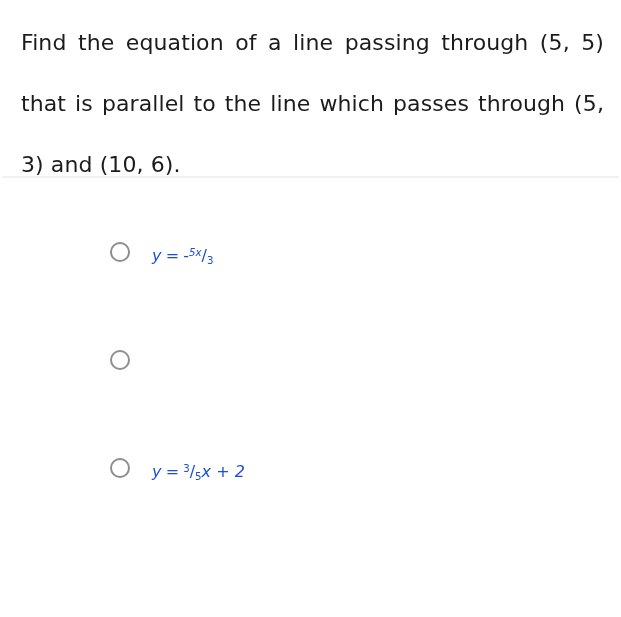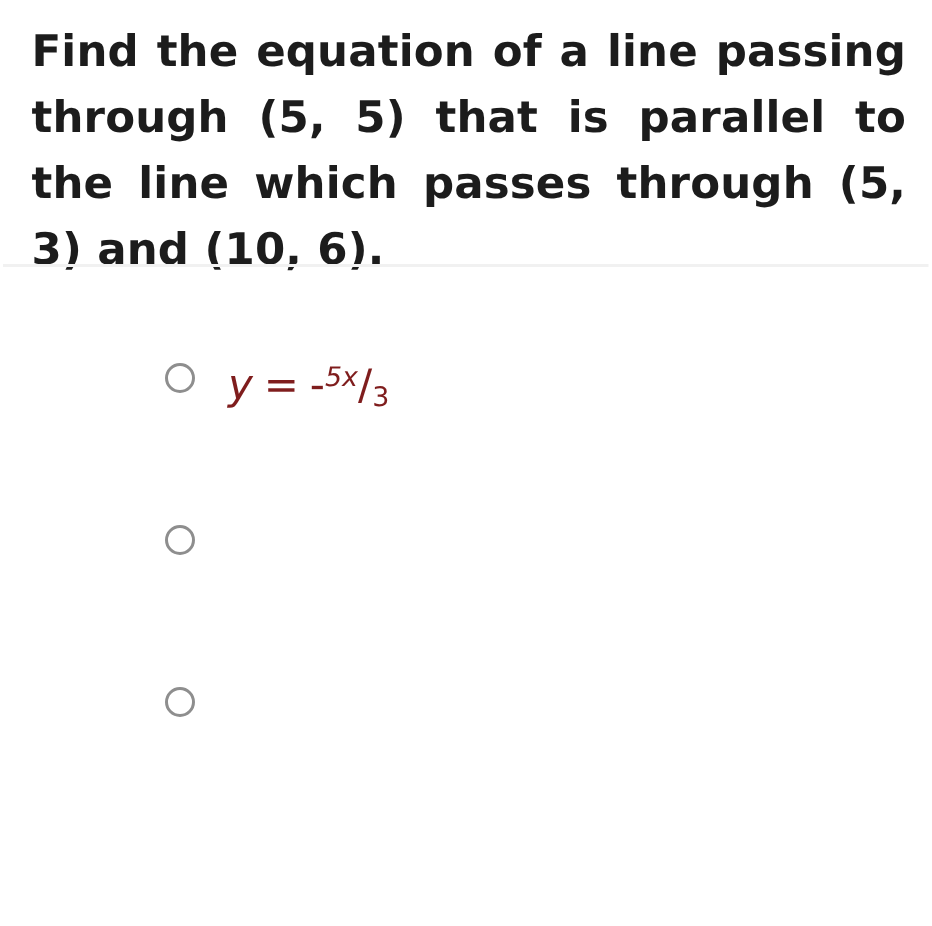--- a/index.html
+++ b/index.html
@@ -25,26 +25,26 @@
   }
 
   
   .question-block {
     position: absolute;
     left: 21px;
     top: 12px;
     width: 583px;
   }
   .question-text {
-    font-size: 29px;
-    line-height: 44px;
+    font-size: 22px;
+    line-height: 61px;
     text-align: justify;
     text-align-last: left;
     color: #1c1c1c;
-    font-weight: 700;
+    font-weight: 400;
     letter-spacing: 0.1px;
     white-space: normal;
   }
 
   
   .divider {
     position: absolute;
     left: 2px;
     top: 176px;
     width: 617px;
@@ -75,23 +75,23 @@
     height: 20px;
     border: 2px solid #8e8e8e;
     border-radius: 50%;
     background: #ffffff;
     box-sizing: border-box;
   }
   .option-label {
     position: absolute;
     left: 152px;
     top: 40px;
-    font-size: 28px;
+    font-size: 16px;
     line-height: 32px;
-    color: #7f1d1d;
+    color: #1d4ed8;
     white-space: nowrap;
   }
 
   
   .mvar {
     font-style: italic;
   }
   .mop {
     font-style: normal;
   }
@@ -138,16 +138,19 @@
       </span>
     </div>
 
 
     <div class="option-row">
       <span class="radio"></span>
     </div>
 
     <div class="option-row">
       <span class="radio"></span>
+      <span class="option-label">
+        <span class="mvar">y</span><span class="sp"></span><span class="mop">=</span><span class="sp"></span><span class="neg"></span><span class="frac-num">3</span><span class="slash">/</span><span class="frac-den">5</span><span class="mvar">x + 2</span>
+      </span>
     </div>
 
   </div>
 </div>
 
 </body></html>

